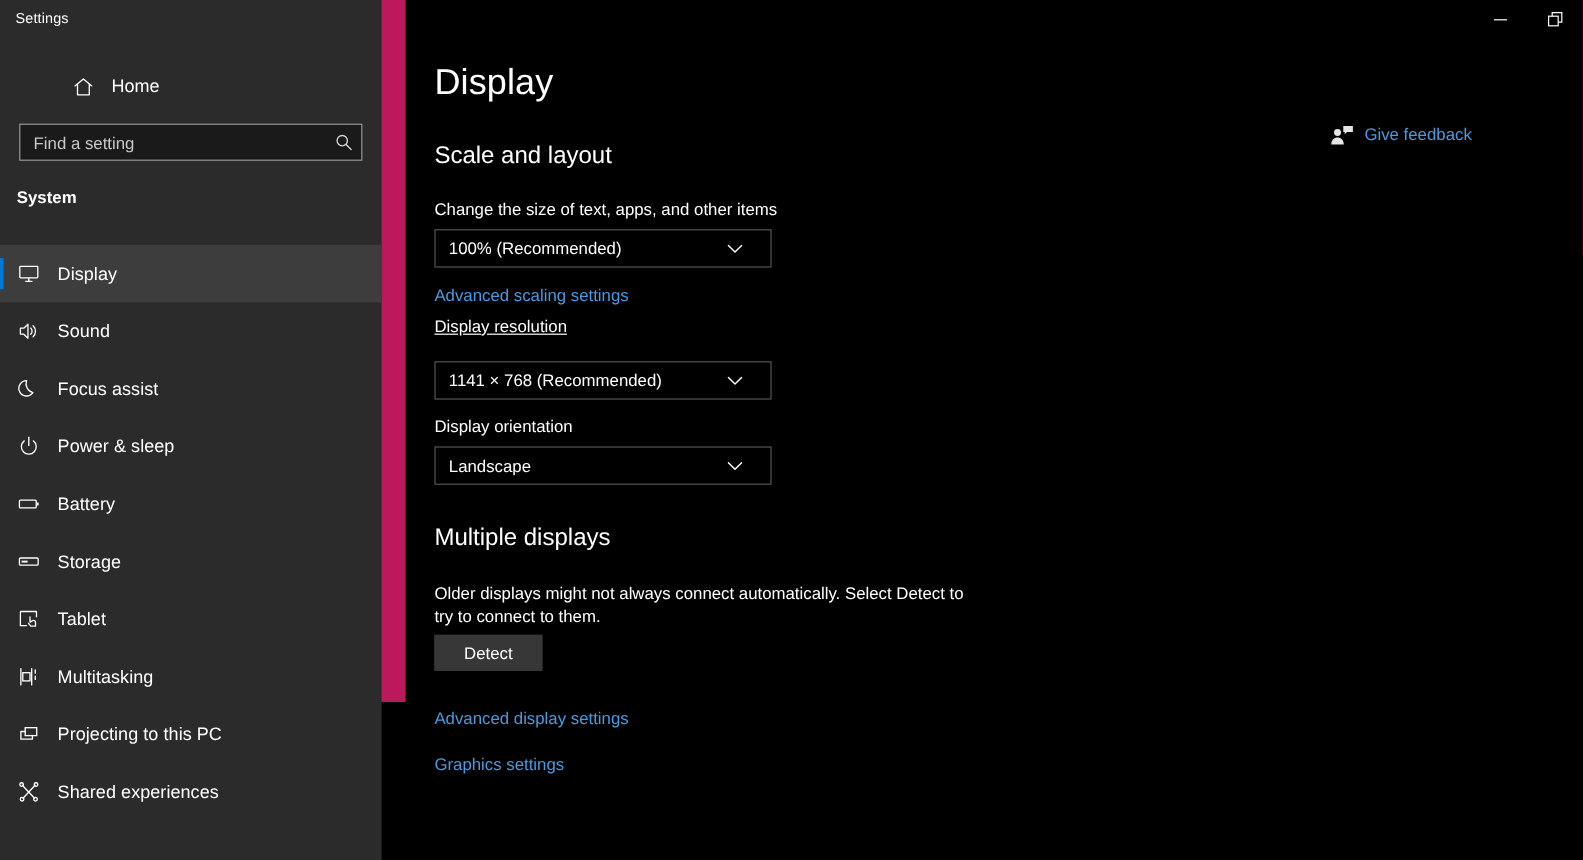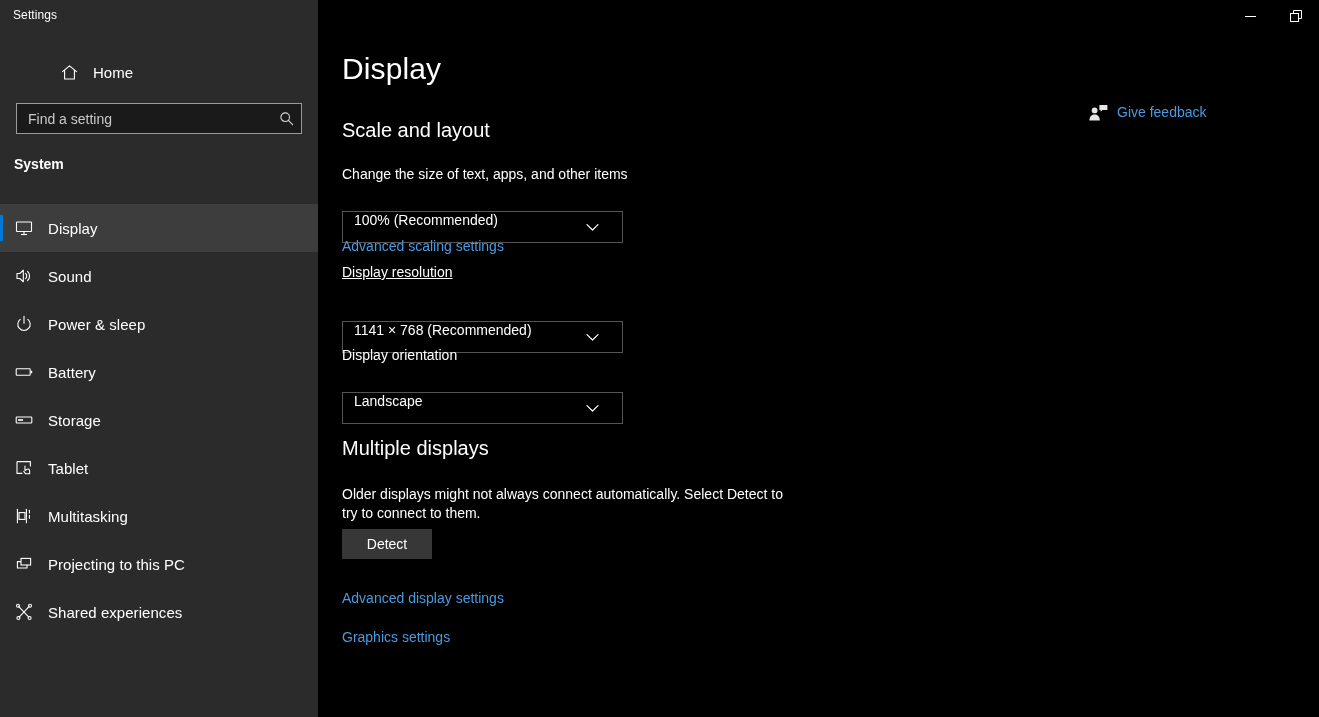--- a/index.html
+++ b/index.html
@@ -10,22 +10,23 @@
     overflow: hidden;
     background: #000000;
     font-family: "Liberation Sans", sans-serif;
     -webkit-font-smoothing: antialiased;
   }
 
   #app {
     position: relative;
     width: 1319px;
     height: 585px;
-    background: #d946ef;
-    display: flex;
+    background: #be185d;
+    display: flex;
+    gap: 20px;
   }
 
   
   .titlebar {
     position: absolute;
     top: 0; left: 0;
     width: 1319px;
     height: 32px;
     z-index: 30;
     pointer-events: none;
@@ -214,23 +215,23 @@
   #lbl-orient{ top: 347px; }
 
   .combo {
     position: absolute;
     left: 24px;
     width: 281px;
     height: 32px;
     background: #000000;
     border: 1px solid #555555;
     display: flex;
+    align-items: center;
     padding: 0 20px 0 11px;
     cursor: default;
-    margin-top: 20px;
   }
   #combo-scale  { top: 191px; }
   #combo-res    { top: 301px; }
   #combo-orient { top: 372px; }
   .combo-value {
     flex: 1 1 auto;
     font-size: 14px;
     color: #ffffff;
     white-space: nowrap;
     overflow: hidden;
@@ -342,20 +343,28 @@
           <svg width="20" height="20" viewBox="0 0 20 20">
             <path d="M3 7.5 H5.8 L9.3 4.2 V15.8 L5.8 12.5 H3 Z" fill="none" stroke="#ffffff" stroke-width="1.1" stroke-linejoin="round"></path>
             <path d="M11.6 7.4 A3.6 3.6 0 0 1 11.6 12.6" fill="none" stroke="#ffffff" stroke-width="1.1" stroke-linecap="round"></path>
             <path d="M13.6 5.4 A6.4 6.4 0 0 1 13.6 14.6" fill="none" stroke="#ffffff" stroke-width="1.1" stroke-linecap="round"></path>
           </svg>
         </span>
         <span class="nav-label">Sound</span>
       </div>
 
 
+      <div class="nav-item">
+        <span class="nav-icon">
+          <svg width="20" height="20" viewBox="0 0 20 20">
+            <path d="M13.4 13.2 A6.4 6.4 0 1 1 8.2 3.2 A7.6 7.6 0 0 0 13.4 13.2 Z" fill="none" stroke="#ffffff" stroke-width="1.1" stroke-linejoin="round"></path>
+          </svg>
+        </span>
+        <span class="nav-label">Focus assist</span>
+      </div>
 
       <div class="nav-item">
         <span class="nav-icon">
           <svg width="20" height="20" viewBox="0 0 20 20">
             <path d="M6.2 5.4 A6.2 6.2 0 1 0 13.8 5.4" fill="none" stroke="#ffffff" stroke-width="1.1" stroke-linecap="round"></path>
             <line x1="10" y1="2.4" x2="10" y2="9.2" stroke="#ffffff" stroke-width="1.1" stroke-linecap="round"></line>
           </svg>
         </span>
         <span class="nav-label">Power &amp; sleep</span>
       </div>

